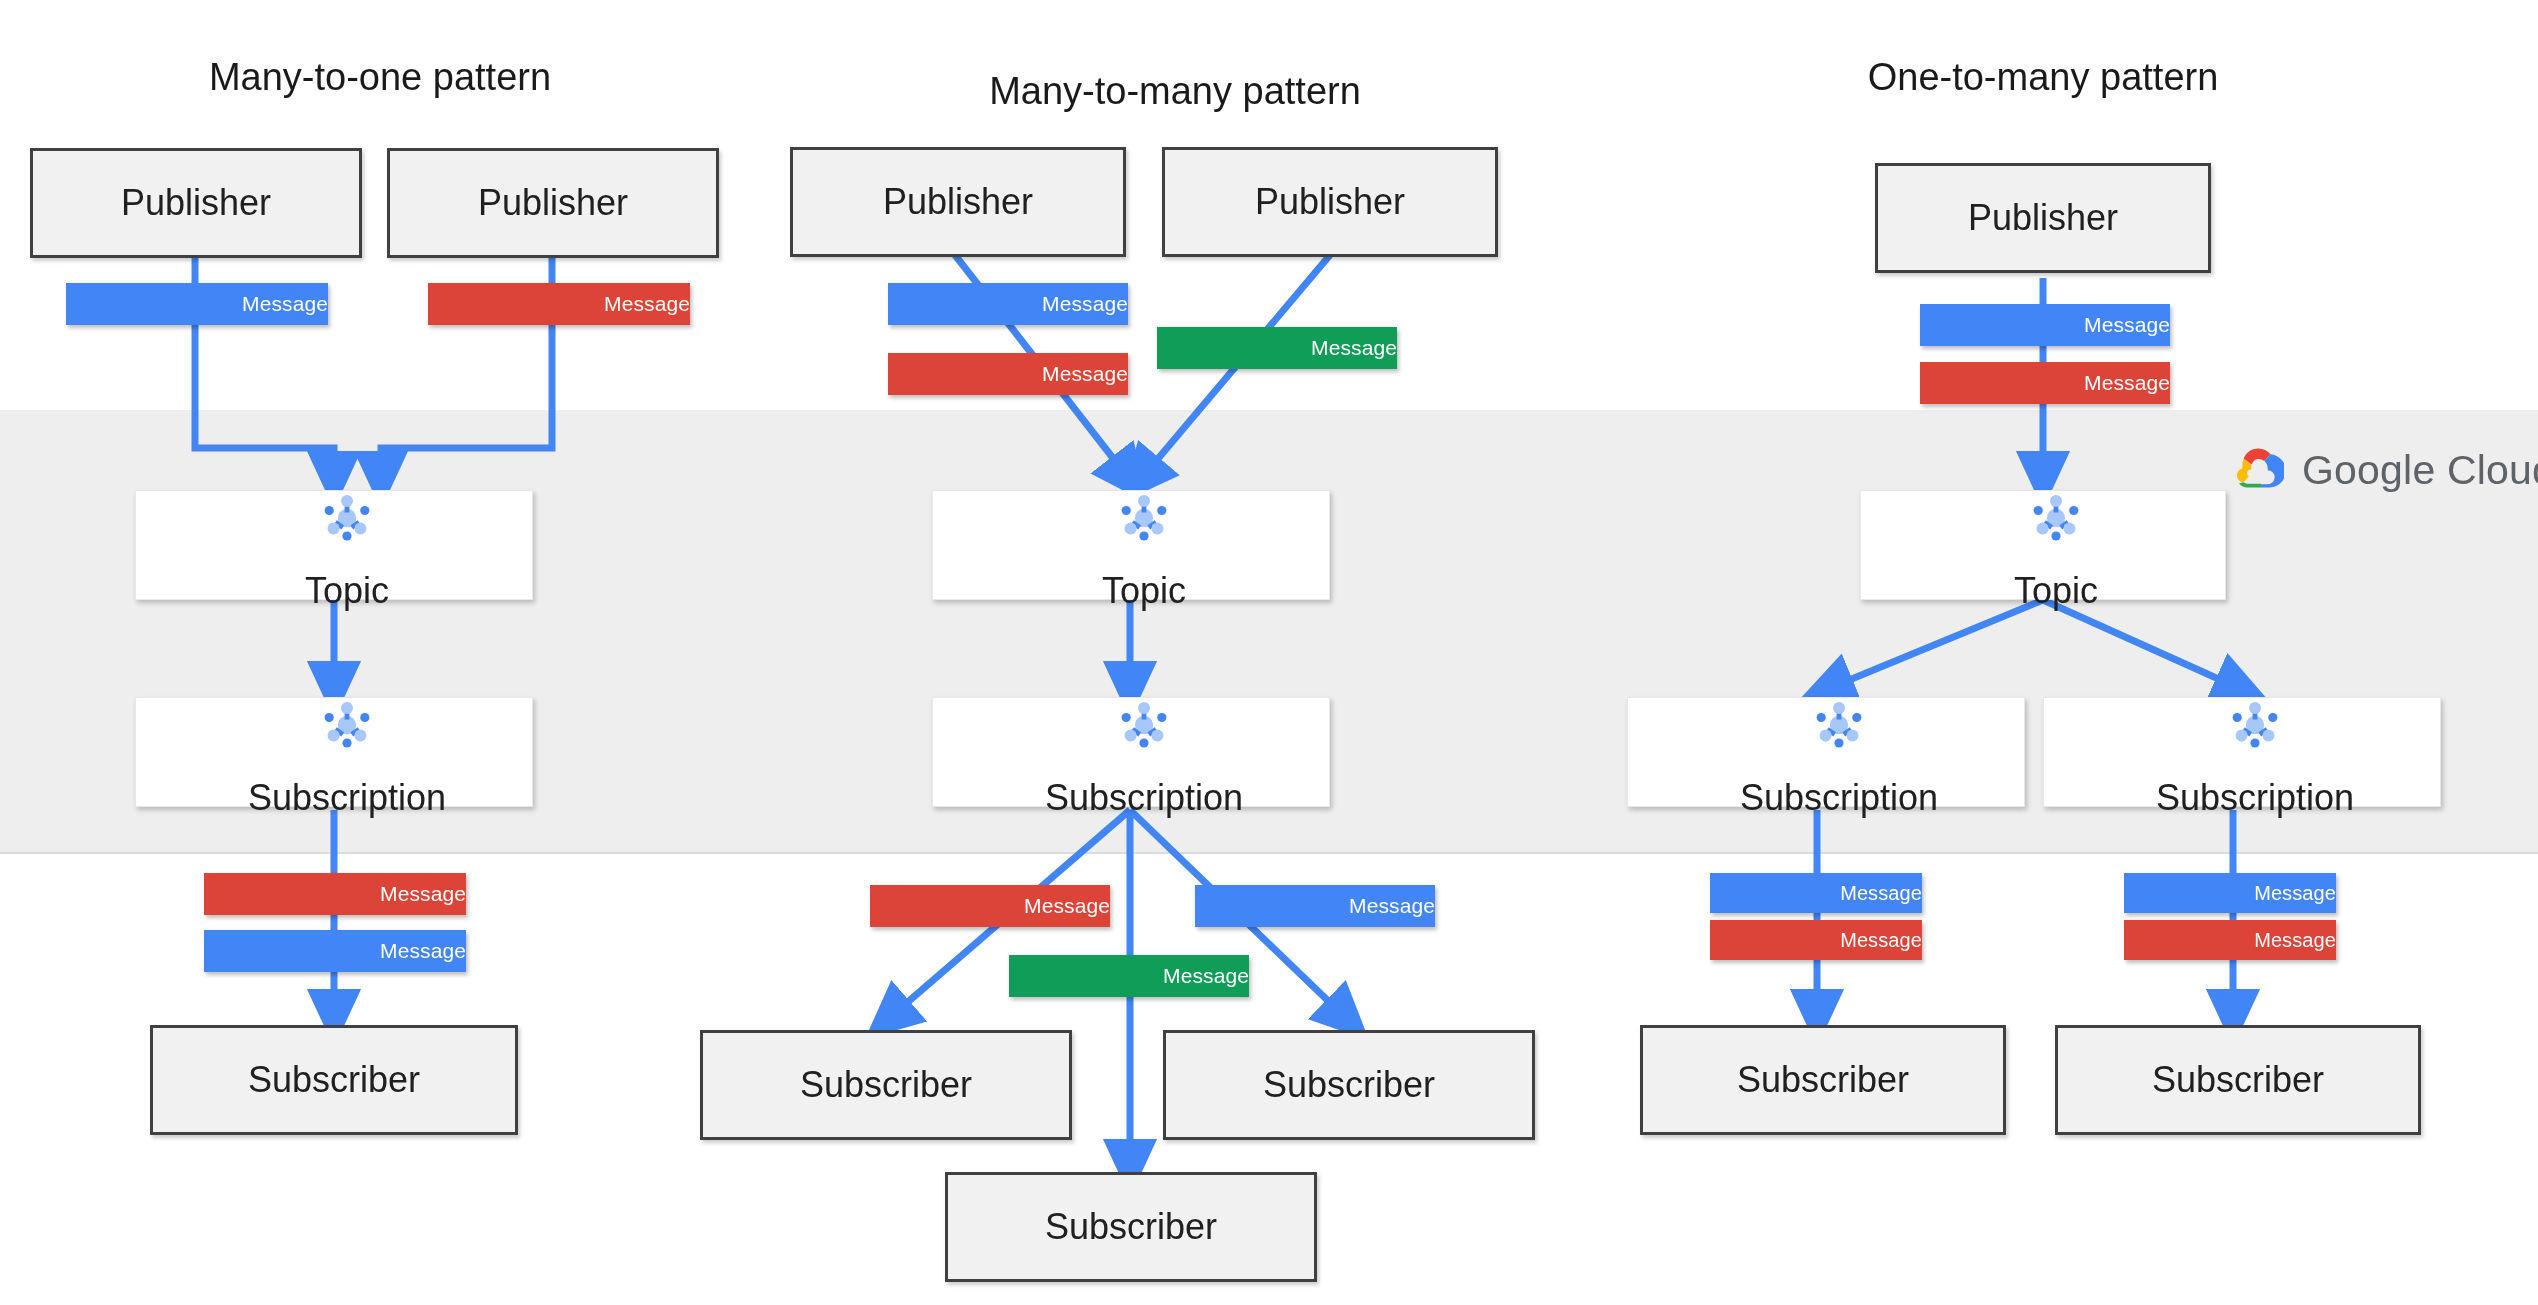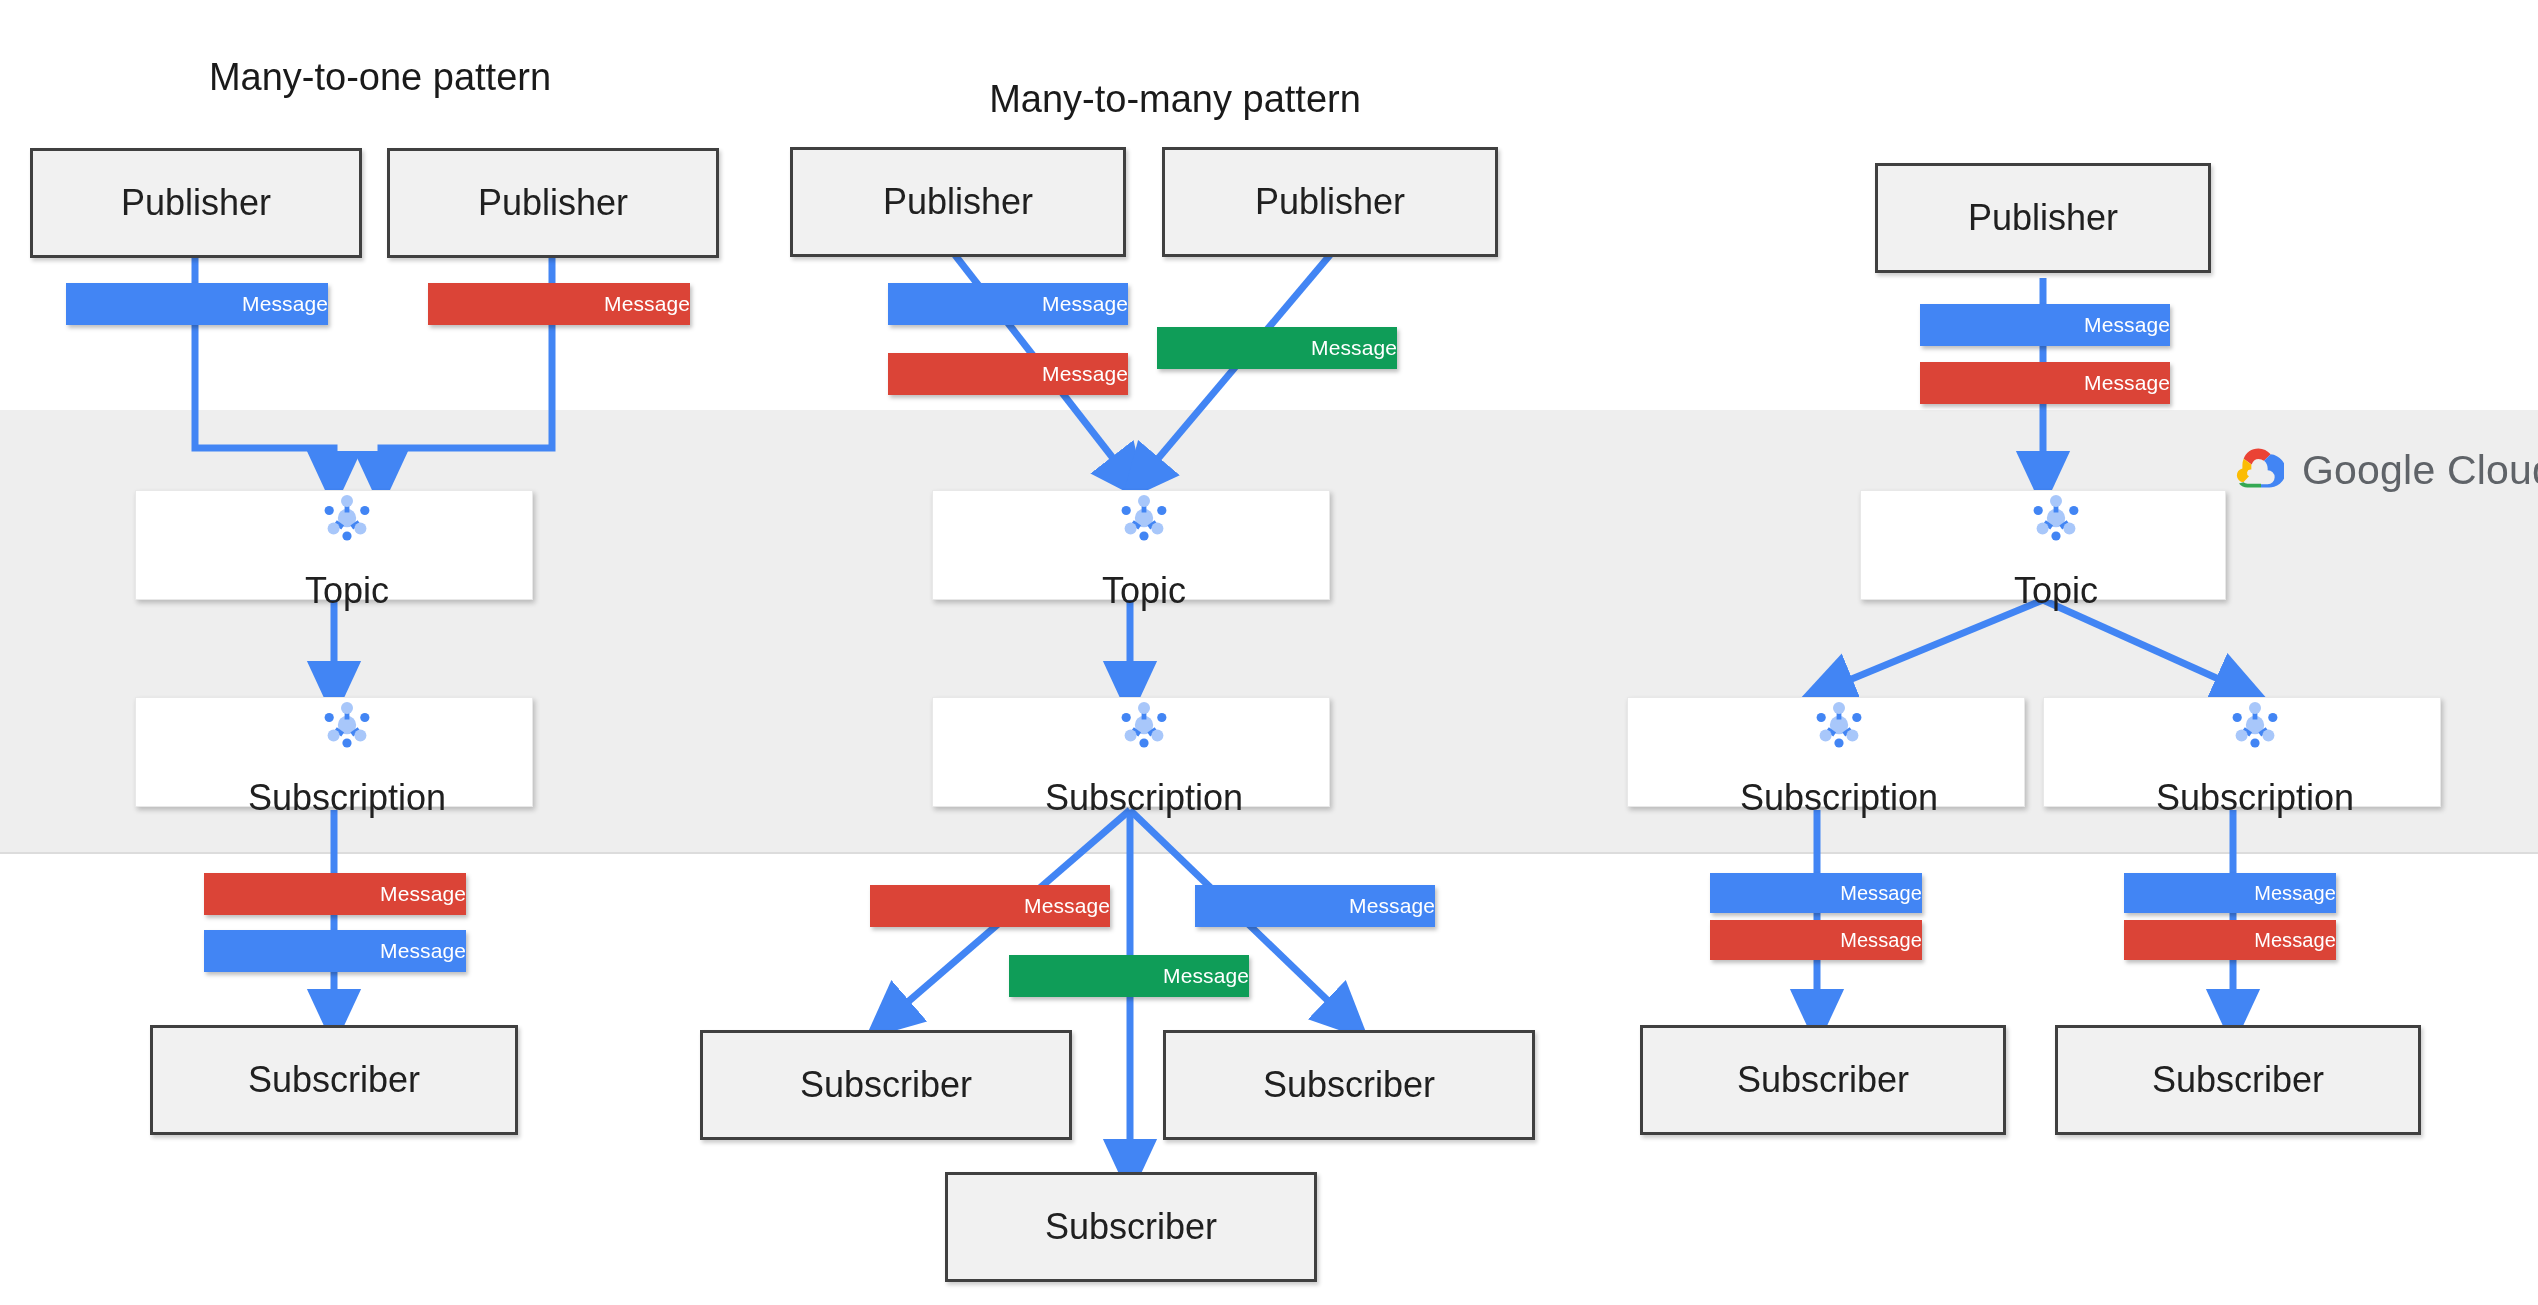--- a/index.html
+++ b/index.html
@@ -142,21 +142,22 @@
     <path d="M1130,810 L1348,1020" fill="none" stroke="#4285f4" stroke-width="7" marker-end="url(#ah)"></path>
 
     <path d="M2043,278 L2043,480" fill="none" stroke="#4285f4" stroke-width="7" marker-end="url(#ah)"></path>
     <path d="M2043,600 L1825,690" fill="none" stroke="#4285f4" stroke-width="7" marker-end="url(#ah)"></path>
     <path d="M2043,600 L2243,690" fill="none" stroke="#4285f4" stroke-width="7" marker-end="url(#ah)"></path>
     <path d="M1817,810 L1817,1018" fill="none" stroke="#4285f4" stroke-width="7" marker-end="url(#ah)"></path>
     <path d="M2233,810 L2233,1018" fill="none" stroke="#4285f4" stroke-width="7" marker-end="url(#ah)"></path>
   </svg>
 
   <div class="col-title" style="left:60px; top:56px; width:640px;">Many-to-one pattern</div>
-  <div class="col-title" style="left:855px; top:78px; width:640px;">Many-to-many  pattern</div>
+  <div class="col-title" style="left:855px; top:70px; width:640px;">Many-to-many  pattern</div>
+  <div class="col-title" style="left:1723px; top:56px; width:640px;">One-to-many pattern</div>
 
   <div class="node endpoint" style="left:30px; top:148px; width:332px; height:110px;">
     <span>Publisher</span>
   </div>
   <div class="node endpoint" style="left:387px; top:148px; width:332px; height:110px;">
     <span>Publisher</span>
   </div>
 
   <div class="msg" style="left:66px; top:283px; width:262px; height:42px; background:#4285f4;">
     <span>Message</span>

